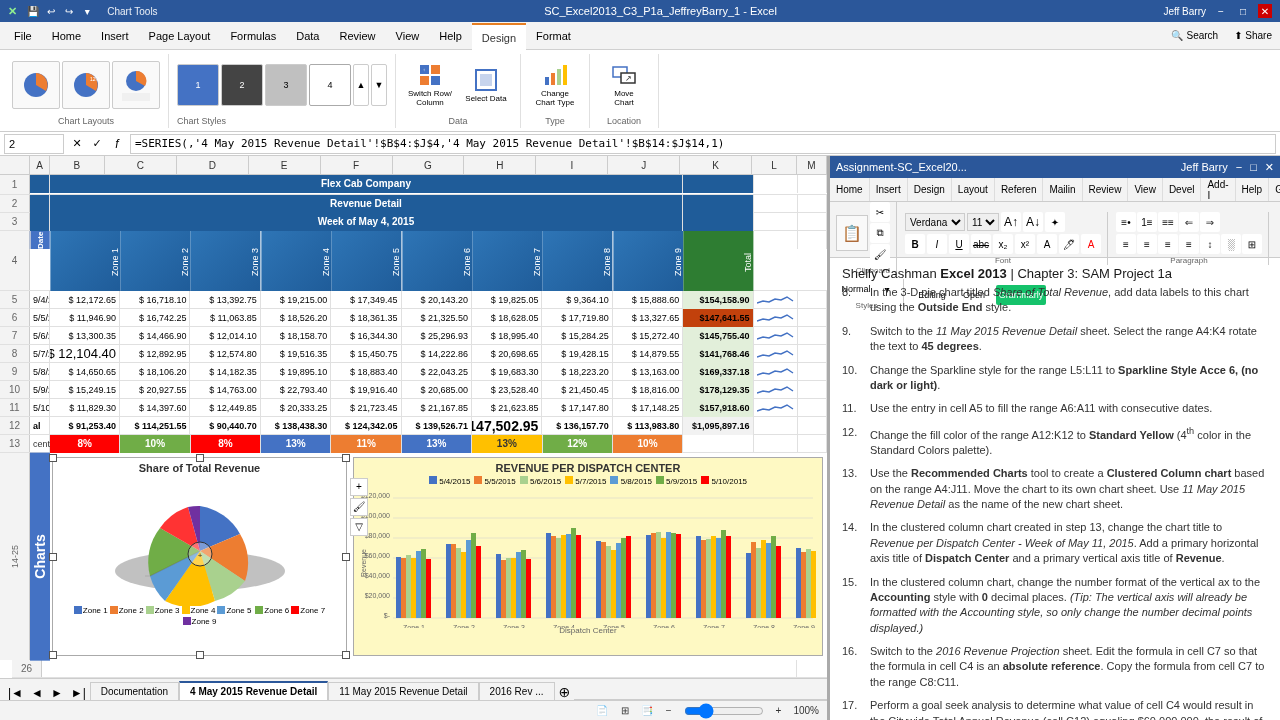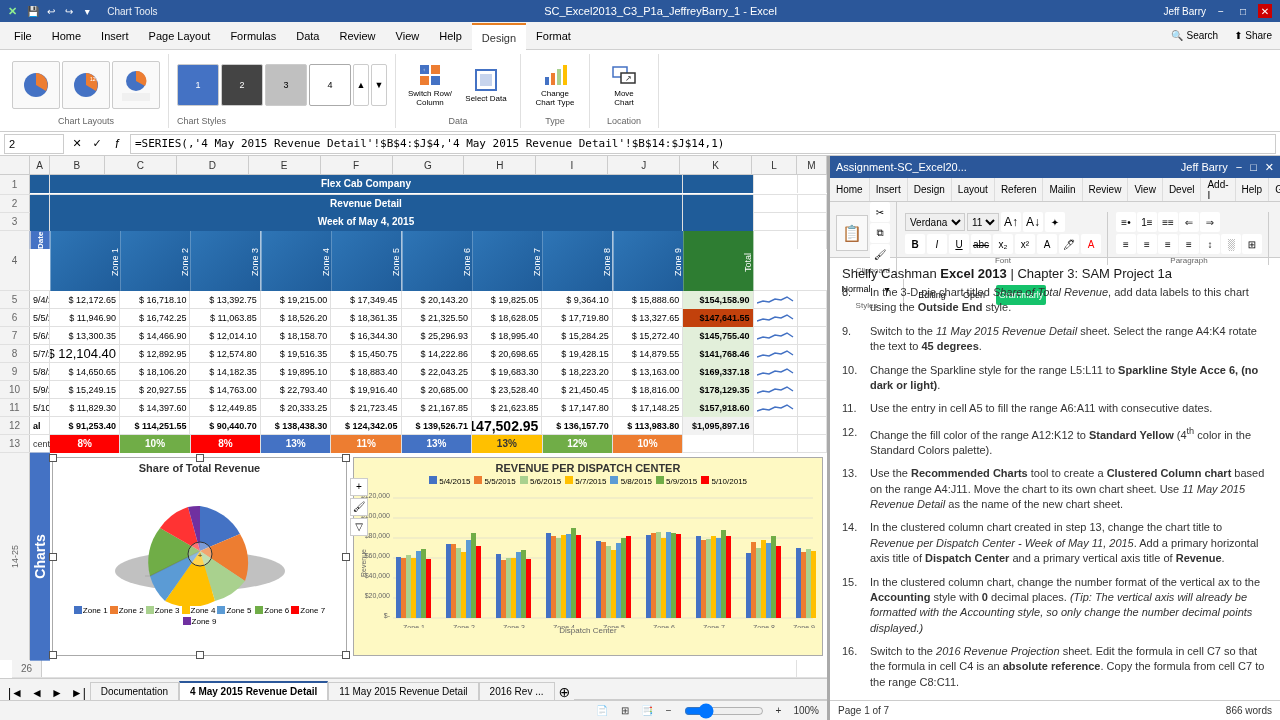--- a/index.html
+++ b/index.html
@@ -853,18 +853,14 @@
         <span class="instr-text">Switch to the <em>2016 Revenue Projection</em> sheet. Edit the formula in cell C7 so that the formula in cell C4 is an <strong>absolute reference</strong>. Copy the formula from cell C7 to the range C8:C11.</span>
       </div>
 
       <div class="instr-item">
         <span class="instr-num">17.</span>
         <span class="instr-text">Perform a goal seek analysis to determine what value of cell C4 would result in the Citywide Total Annual Revenue (cell C12) equaling $60,000,000.   the result of the goal seek analysis the new value for cell C4.</span>
       </div>
 
     </div>
 
-    <div class="page-info">
-      <span>Page 1 of 7</span>
-      <span>866 words</span>
-    </div>
   </div>
 </div>
 
 </body></html>

